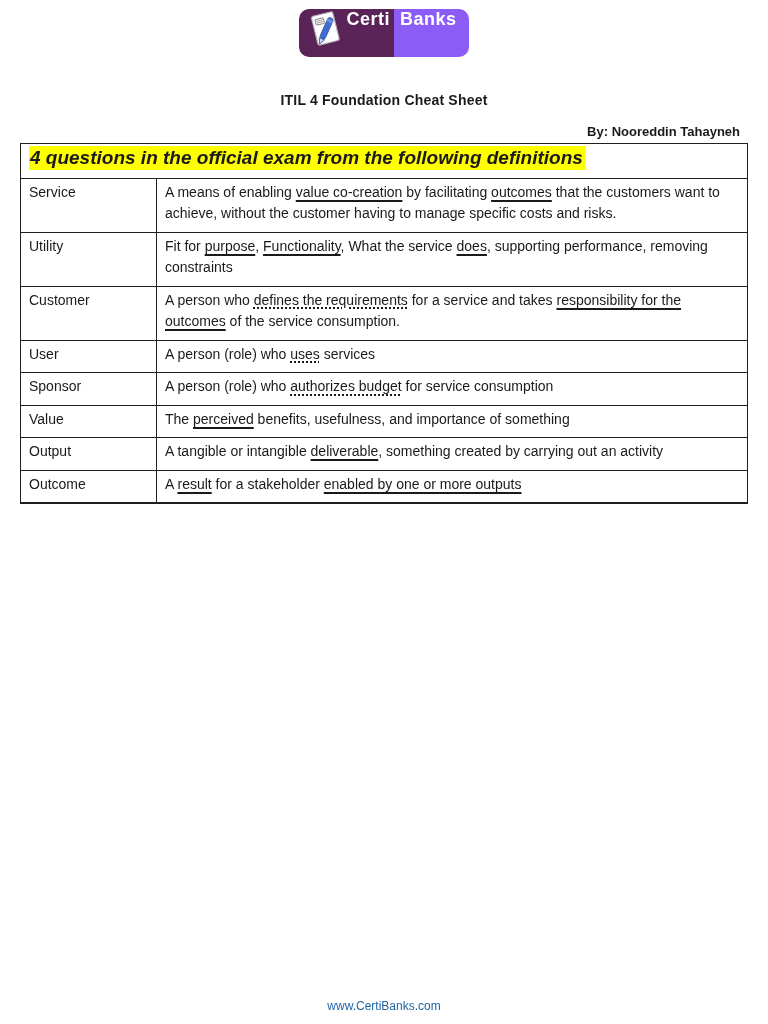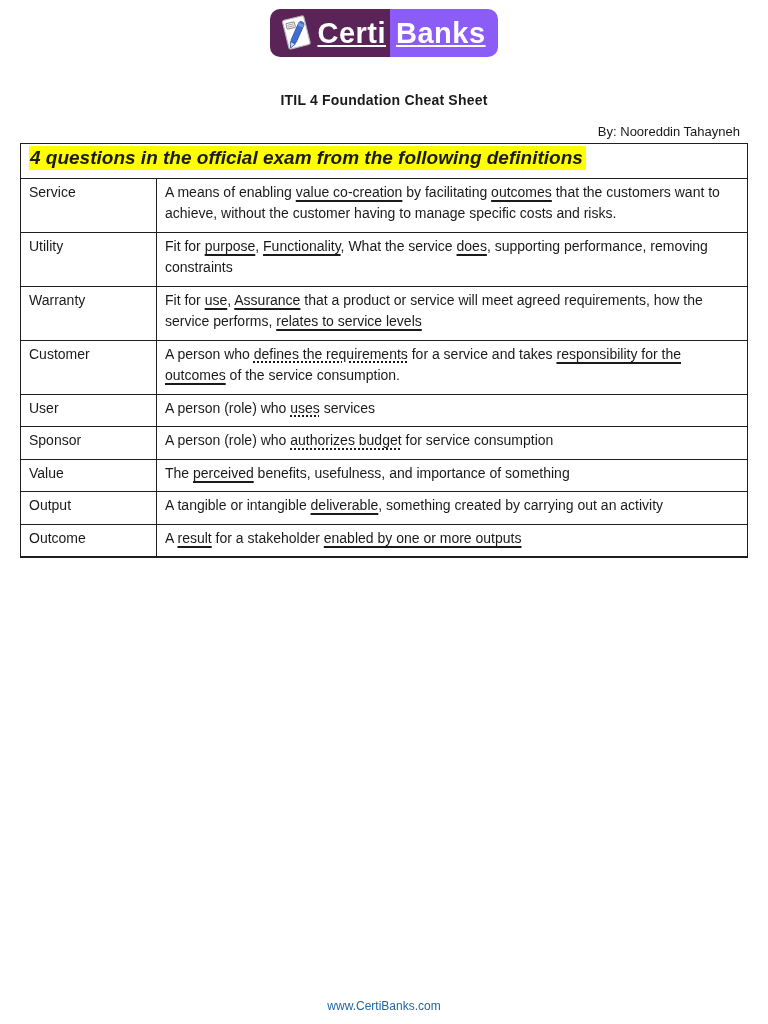--- a/index.html
+++ b/index.html
@@ -14,44 +14,43 @@
   
   .logo-wrap { text-align: center; padding-top: 9px; }
   .logo {
     display: inline-flex;
     height: 48px;
     border-radius: 10px;
     overflow: hidden;
     vertical-align: top;
   }
   .logo-left, .logo-right {
-    display: flex; align-items: center;
+    display: flex; align-items: flex-start;
     color: #ffffff;
-    font-size: 29px; font-weight: 700;
+    font-size: 18px; font-weight: 700;
     letter-spacing: 0.5px;
-    text-decoration: underline;
   }
   .logo-left { padding: 0 4px 0 7px; }
   .logo-right { padding: 0 12px 0 6px; font-weight: 600; }
   .logo-icon { display: inline-flex; margin-right: 2px; }
 
   
   .page-title {
     text-align: center;
     font-size: 14px;
     font-weight: 700;
     margin-top: 35px;
     letter-spacing: 0.2px;
   }
   .byline {
     width: 728px;
     margin: 16px auto 0 auto;
     text-align: right;
     font-size: 13px;
-    font-weight: 400;
+    font-weight: 700;
     padding-right: 8px;
   }
 
   
   table.defs {
     width: 728px;
     margin: 4px auto 0 auto;
     border-collapse: collapse;
     border: 1px solid #1f1f1f;
     border-bottom-width: 2px;
@@ -145,24 +144,20 @@
     </tr>
   <tr>
         <td class="term">Service</td>
         <td class="def"><span>A means of enabling </span><span class="u-solid">value co-creation</span><span> by facilitating </span><span class="u-solid">outcomes</span><span> that the customers want to achieve, without the customer having to manage specific costs and risks.</span></td>
       </tr>
       <tr>
         <td class="term">Utility</td>
         <td class="def"><span>Fit for </span><span class="u-solid">purpose</span><span>, </span><span class="u-solid">Functionality</span><span>, What the service </span><span class="u-solid">does</span><span>, supporting performance, removing constraints</span></td>
       </tr>
       <tr>
-        <td class="term">Warranty</td>
-        <td class="def"><span>Fit for </span><span class="u-solid">use</span><span>, </span><span class="u-solid">Assurance</span><span> that a product or service will meet agreed requirements, how the service performs, </span><span class="u-solid">relates to service levels</span></td>
-      </tr>
-      <tr>
         <td class="term">Customer</td>
         <td class="def"><span>A person who </span><span class="u-dotted">defines the requirements</span><span> for a service and takes </span><span class="u-solid">responsibility for the outcomes</span><span> of the service consumption.</span></td>
       </tr>
       <tr>
         <td class="term">User</td>
         <td class="def"><span>A person (role) who </span><span class="u-dotted">uses</span><span> services</span></td>
       </tr>
       <tr>
         <td class="term">Sponsor</td>
         <td class="def"><span>A person (role) who </span><span class="u-dotted">authorizes budget</span><span> for service consumption</span></td>

